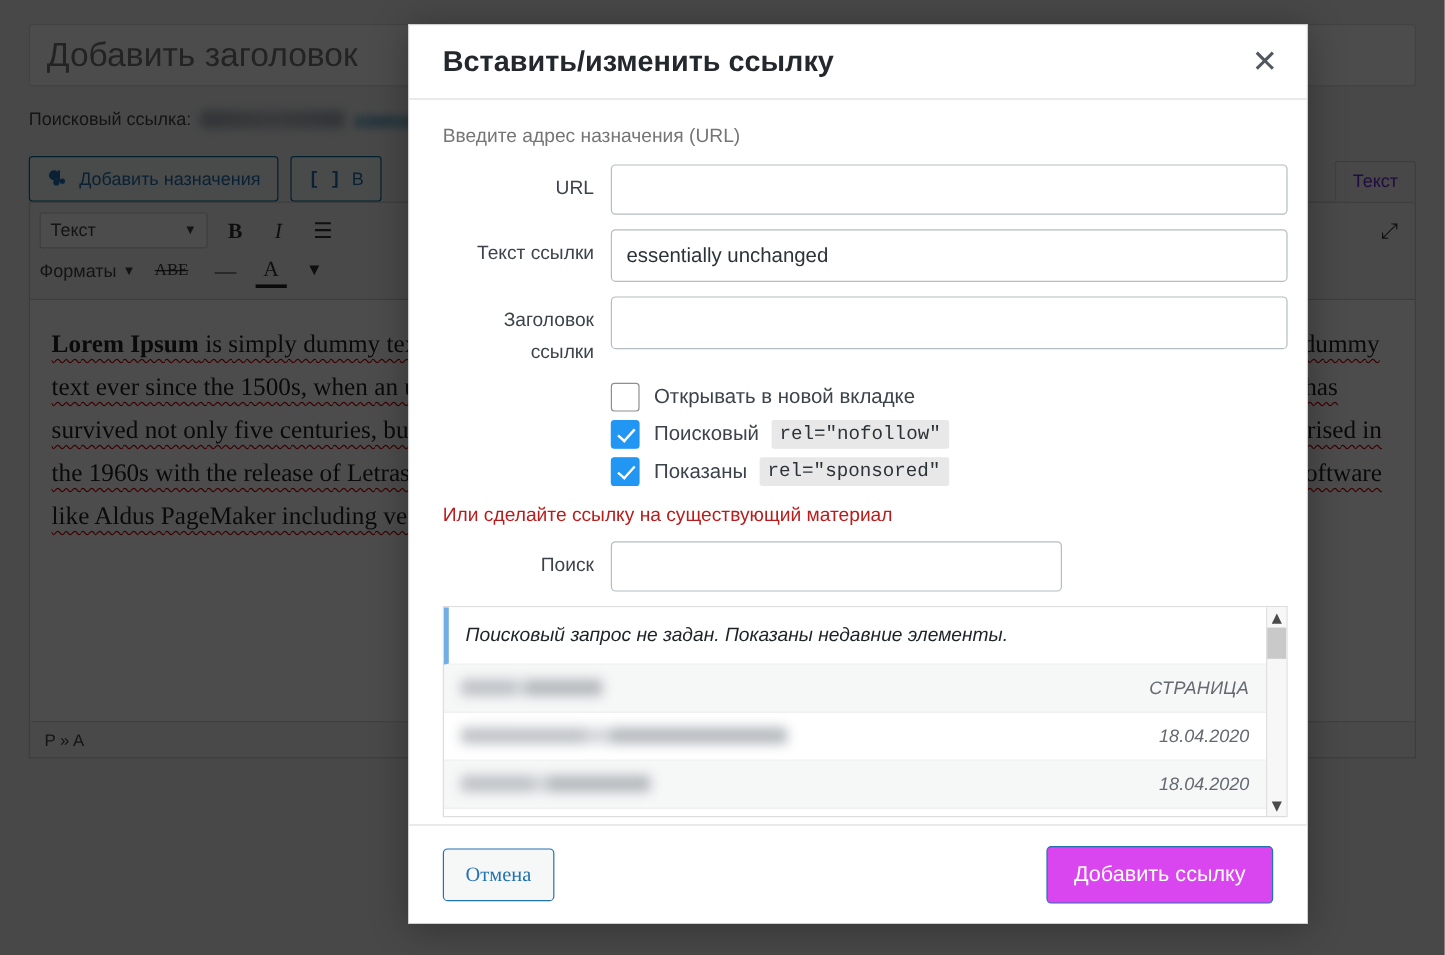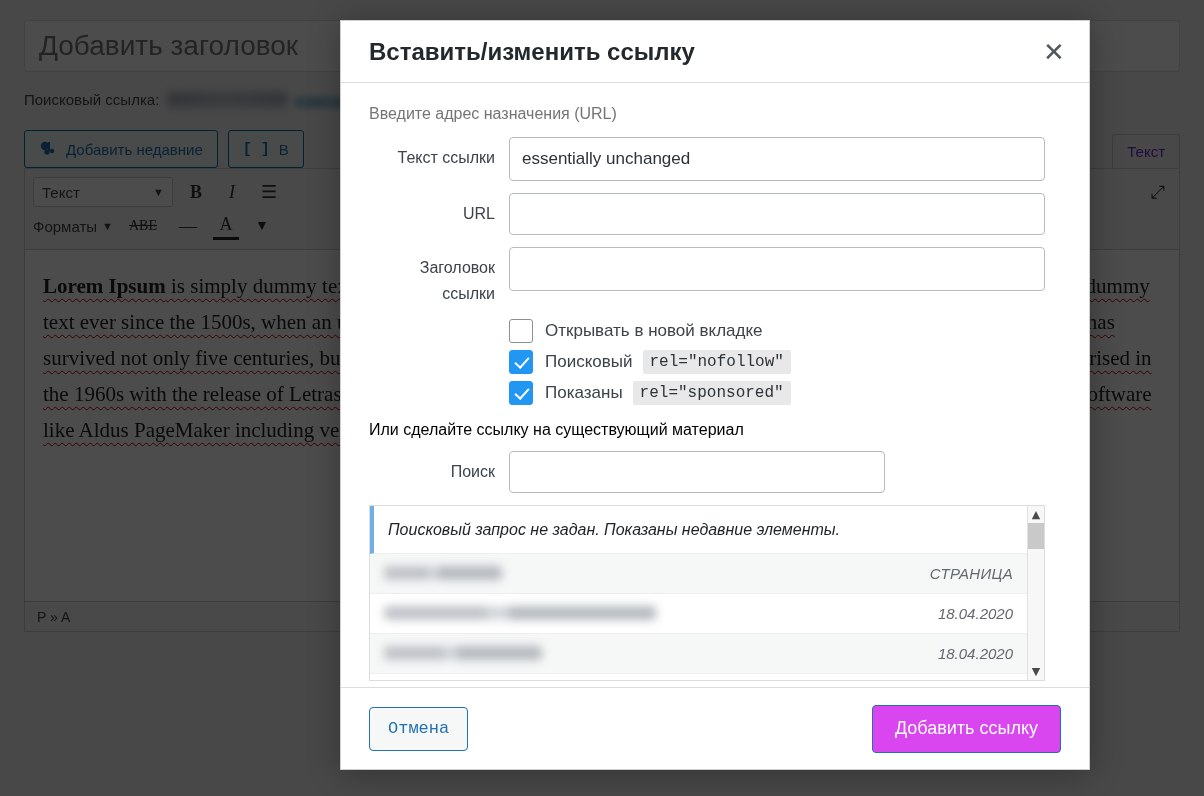--- a/index.html
+++ b/index.html
@@ -225,21 +225,21 @@
     font-size: 26px;
     line-height: 1;
     background: none;
     border: none;
     cursor: pointer;
     font-family: "DejaVu Sans", sans-serif;
   }
 
   .modal-body {
     flex: 1 1 auto;
-    padding: 22px 44px 0 28px;
+    padding: 22px 16px 0 28px;
     overflow: hidden;
   }
   .section-hint {
     font-size: 16px;
     color: #757575;
     margin: 0 0 14px 0;
   }
 
   .field-row {
     display: flex;
@@ -309,21 +309,21 @@
     font-size: 16px;
     background: #e8e8e8;
     color: #2c3338;
     padding: 3px 7px;
     border-radius: 2px;
     margin-left: -2px;
   }
 
   .section-hint2 {
     font-size: 16px;
-    color: #000000;
+    color: #b91c1c;
     margin: 16px 0 12px 0;
   }
 
   
   .results-panel {
     border: 1px solid #ddd;
     background: #fff;
     height: 176px;
     display: flex;
     overflow: hidden;
@@ -413,21 +413,21 @@
   }
   .btn-cancel {
     height: 44px;
     padding: 0 18px;
     border: 1px solid #2271b1;
     border-radius: 4px;
     background: #f6f7f7;
     color: #2271b1;
     font-size: 17px;
     cursor: pointer;
-    font-family: Liberation Mono, monospace;
+    font-family: Liberation Serif, serif;
   }
   .btn-primary {
     margin-left: auto;
     height: 48px;
     padding: 0 22px;
     border: 1px solid #2271b1;
     border-radius: 4px;
     background: #d946ef;
     color: #fff;
     font-size: 18px;
@@ -451,21 +451,21 @@
   <div class="media-row">
     <button class="btn-media">
       <span class="icon-media">
         <svg width="18" height="18" viewBox="0 0 18 18">
             <circle cx="6" cy="6" r="4.2" fill="#2271b1"></circle>
             <rect x="9" y="2" width="2" height="9" fill="#2271b1"></rect>
             <circle cx="8" cy="12" r="2.6" fill="#2271b1"></circle>
             <circle cx="13" cy="11" r="2.2" fill="#2271b1"></circle>
           </svg>
       </span>
-      <span>Добавить недавние</span>
+      <span>Добавить назначения</span>
     </button>
     <button class="btn-media">
       <span style="font-family:'Liberation Mono',monospace;font-weight:bold;">[ ]</span>
       <span>В</span>
     </button>
     <div class="tabs-right">
       <div class="editor-tab active">
         <span>Текст</span>
       </div>
     </div>
@@ -511,27 +511,27 @@
   <div class="modal-header">
     <div class="modal-title">Вставить/изменить ссылку</div>
     <button class="close-btn">✕</button>
   </div>
 
   <div class="modal-body">
 
     <p class="section-hint">Введите адрес назначения (URL)</p>
 
     <div class="field-row">
+      <label class="field-label">URL</label>
+      <input class="field-input" value="" style="">
+    </div>
+
+    <div class="field-row">
       <label class="field-label">Текст ссылки</label>
       <input class="field-input tall" value="essentially unchanged" style="">
-    </div>
-
-    <div class="field-row">
-      <label class="field-label">URL</label>
-      <input class="field-input" value="" style="">
     </div>
 
     <div class="field-row">
       <label class="field-label two-line"><span>Заголовок ссылки</span></label>
       <input class="field-input tall" value="" style="">
     </div>
 
     <div class="check-row">
       <span class="cb"></span>
       <span class="check-label">Открывать в новой вкладке</span>

